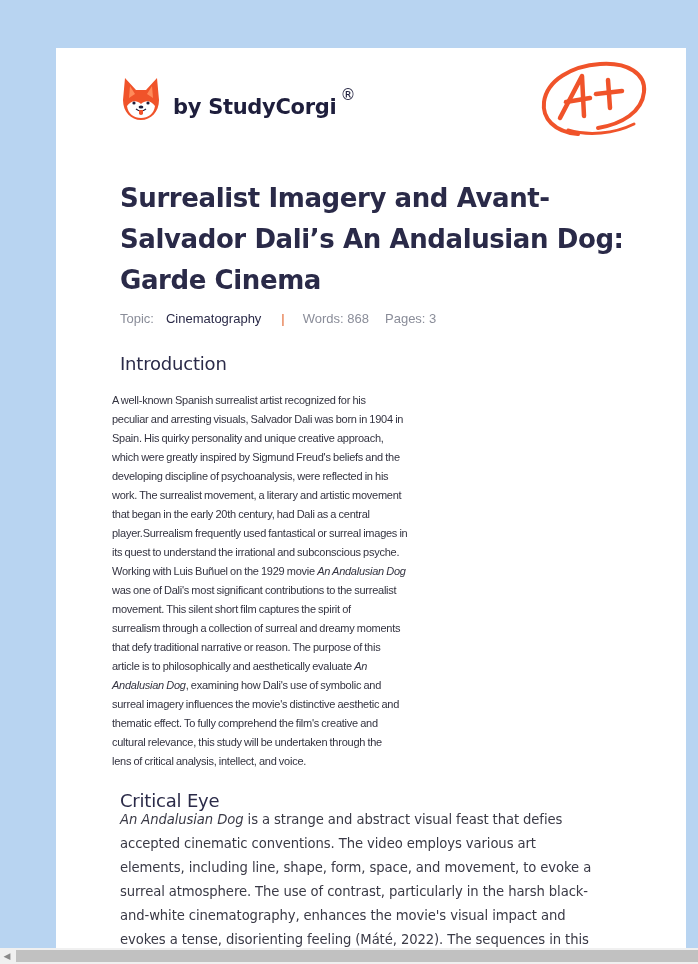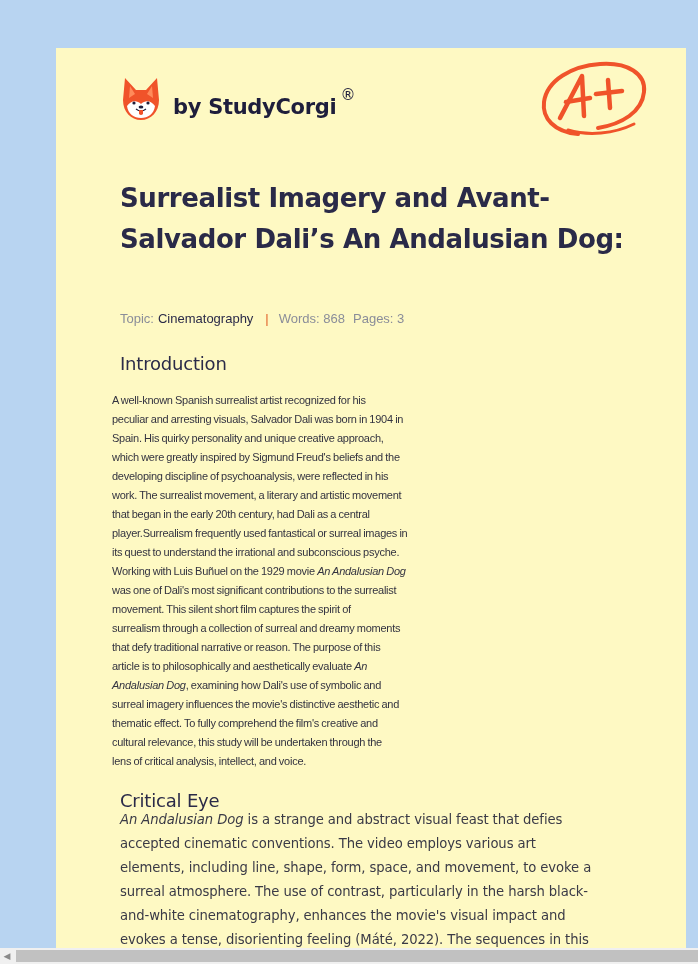--- a/index.html
+++ b/index.html
@@ -4,21 +4,21 @@
 <style>
   html, body { margin: 0; padding: 0; }
   body {
     width: 698px; height: 964px; overflow: hidden;
     background: #b8d4f1;
     position: relative;
     font-family: "DejaVu Sans", sans-serif;
   }
   .card {
     position: absolute; left: 56px; top: 48px; width: 630px; height: 910px;
-    background: #fef9c3; overflow: hidden;
+    background: #ffffff; overflow: hidden;
   }
   .logo {
     position: absolute; left: 65px; top: 26px; height: 50px;
     display: flex; align-items: center;
   }
   .logo .brand-text {
     font-family: "DejaVu Sans", sans-serif; font-weight: 700;
     font-size: 21px; color: #1e1e3c; margin-left: 12px; letter-spacing: -0.3px;
     position: relative; top: 8px;
   }
@@ -30,21 +30,21 @@
   }
   .title {
     position: absolute; left: 64px; top: 130px; width: 520px;
     font-family: "DejaVu Sans", sans-serif; font-weight: 700;
     font-size: 26px; line-height: 41px; color: #2a2a48; margin: 0;
     letter-spacing: -0.4px;
   }
   .meta {
     position: absolute; left: 64px; top: 263px;
     font-family: "Liberation Sans", sans-serif; font-size: 13px; color: #8a8d99;
-    display: flex; align-items: center; white-space: nowrap;
+    display: flex; align-items: center; white-space: nowrap; gap: 8px;
   }
   .meta .topic-val { color: #2a2a48; margin-left: 4px; }
   .meta .sep { color: #e0612a; margin: 0 10px 0 12px; }
   .meta .pages { margin-left: 8px; }
   .h2 {
     position: absolute; left: 64px;
     font-family: "DejaVu Sans", sans-serif; font-weight: 400;
     font-size: 18px; color: #2a2a48; margin: 0; letter-spacing: -0.2px;
   }
   .intro-p {
@@ -98,20 +98,21 @@
     <path d="M22 60 L44 18 L46 58" stroke="#f0532a" stroke-width="4.5" fill="none" stroke-linecap="round" stroke-linejoin="round"></path>
     <path d="M28 44 L52 40" stroke="#f0532a" stroke-width="4.5" fill="none" stroke-linecap="round"></path>
     <path d="M58 36 L84 33" stroke="#f0532a" stroke-width="4.5" fill="none" stroke-linecap="round"></path>
     <path d="M70 22 L72 50" stroke="#f0532a" stroke-width="4.5" fill="none" stroke-linecap="round"></path>
     <path d="M30 72 C50 78 76 76 96 66" stroke="#f0532a" stroke-width="3" fill="none" stroke-linecap="round"></path>
   </svg>
 
   <h1 class="title">
     <span class="line">Surrealist Imagery and Avant-</span>
     <span class="line">Salvador Dali’s An Andalusian Dog:</span>
+    <span class="line">Garde Cinema</span>
   </h1>
 
   <div class="meta">
     <span>Topic:</span>
     <span class="topic-val">Cinematography</span>
     <span class="sep">|</span>
     <span>Words: 868</span>
     <span class="pages">Pages: 3</span>
   </div>
 

